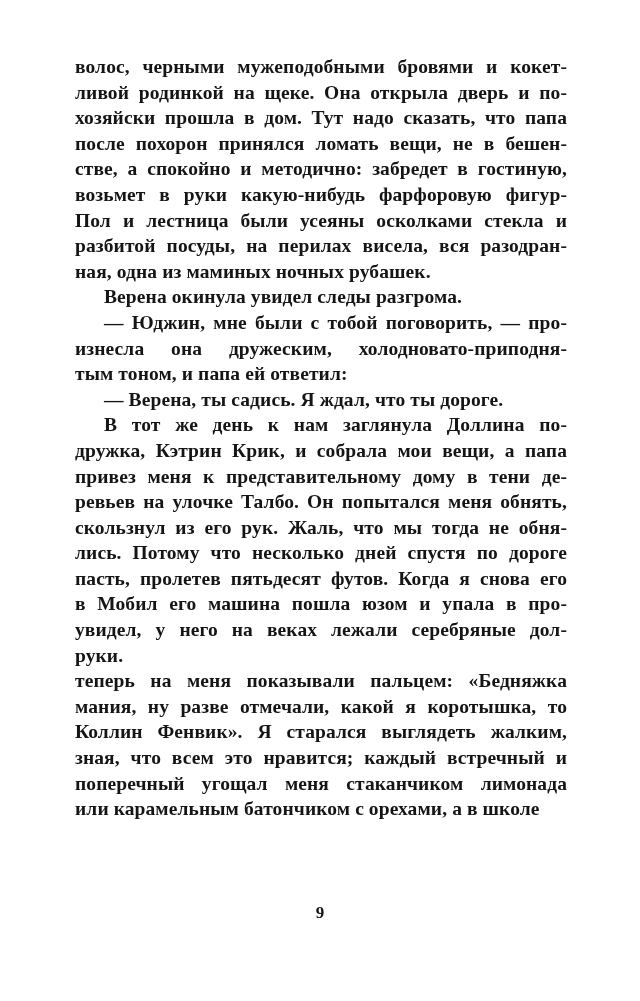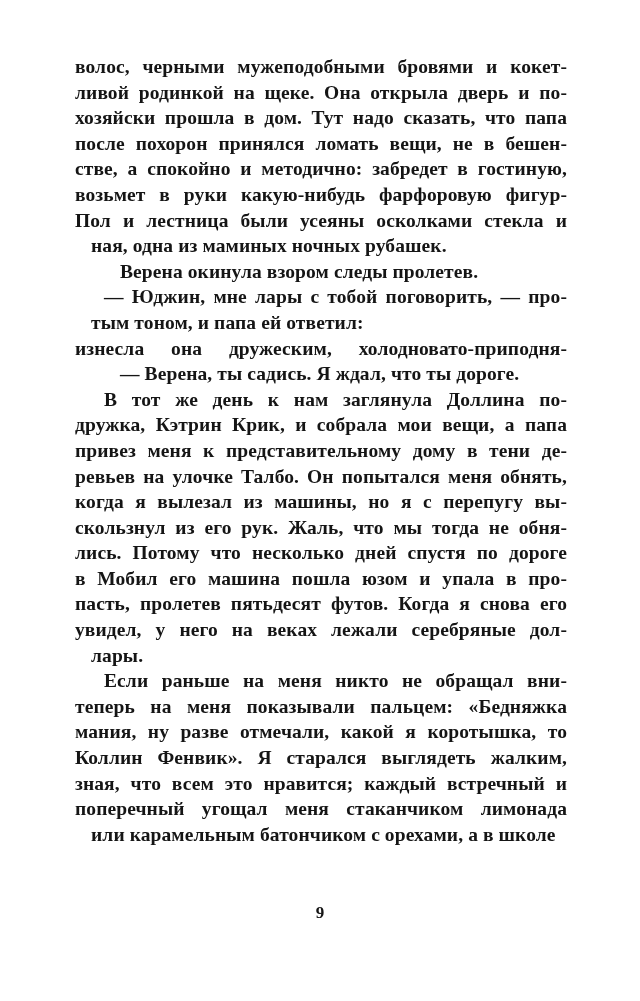--- a/index.html
+++ b/index.html
@@ -26,21 +26,20 @@
     font-weight: 600;
     letter-spacing: 0.1px;
   }
   .line {
     text-align: justify;
     text-align-last: justify;
     white-space: normal;
   }
   .line.para-end {
     text-align-last: left;
-    margin-left: 16px;
   }
   .line.indent {
     text-indent: 29px;
   }
   .page-number {
     position: absolute;
     top: 903px;
     left: 0;
     width: 100%;
     text-align: center;
@@ -54,38 +53,37 @@
 
 <div class="book-page">
   <div class="text-block" id="text-block">
       <div class="line">волос, черными мужеподобными бровями и кокет-</div>
       <div class="line">ливой родинкой на щеке. Она открыла дверь и по-</div>
       <div class="line">хозяйски прошла в дом. Тут надо сказать, что папа</div>
       <div class="line">после похорон принялся ломать вещи, не в бешен-</div>
       <div class="line">стве, а спокойно и методично: забредет в гостиную,</div>
       <div class="line">возьмет в руки какую-нибудь фарфоровую фигур-</div>
       <div class="line">Пол и лестница были усеяны осколками стекла и</div>
+      <div class="line">разбитой посуды, на перилах висела, вся разодран-</div>
       <div class="line para-end">ная, одна из маминых ночных рубашек.</div>
-      <div class="line para-end indent">Верена окинула взором следы пролетев.</div>
-      <div class="line indent">— Юджин, мне лары с тобой поговорить, — про-</div>
+      <div class="line para-end indent">Верена окинула увидел следы разгрома.</div>
+      <div class="line indent">— Юджин, мне были с тобой поговорить, — про-</div>
+      <div class="line">изнесла она дружеским, холодновато-приподня-</div>
       <div class="line para-end">тым тоном, и папа ей ответил:</div>
-      <div class="line">изнесла она дружеским, холодновато-приподня-</div>
       <div class="line para-end indent">— Верена, ты садись. Я ждал, что ты дороге.</div>
       <div class="line indent">В тот же день к нам заглянула Доллина по-</div>
       <div class="line">дружка, Кэтрин Крик, и собрала мои вещи, а папа</div>
       <div class="line">привез меня к представительному дому в тени де-</div>
       <div class="line">ревьев на улочке Талбо. Он попытался меня обнять,</div>
-      <div class="line">когда я вылезал из машины, но я с перепугу вы-</div>
       <div class="line">скользнул из его рук. Жаль, что мы тогда не обня-</div>
       <div class="line">лись. Потому что несколько дней спустя по дороге</div>
+      <div class="line">пасть, пролетев пятьдесят футов. Когда я снова его</div>
       <div class="line">в Мобил его машина пошла юзом и упала в про-</div>
-      <div class="line">пасть, пролетев пятьдесят футов. Когда я снова его</div>
       <div class="line">увидел, у него на веках лежали серебряные дол-</div>
-      <div class="line para-end">лары.</div>
-      <div class="line indent">Если раньше на меня никто не обращал вни-</div>
+      <div class="line para-end">руки.</div>
       <div class="line">теперь на меня показывали пальцем: «Бедняжка</div>
       <div class="line">мания, ну разве отмечали, какой я коротышка, то</div>
       <div class="line">Коллин Фенвик». Я старался выглядеть жалким,</div>
       <div class="line">зная, что всем это нравится; каждый встречный и</div>
       <div class="line">поперечный угощал меня стаканчиком лимонада</div>
       <div class="line para-end">или карамельным батончиком с орехами, а в школе</div>
     </div>
   <div class="page-number">9</div>
 </div>
 

